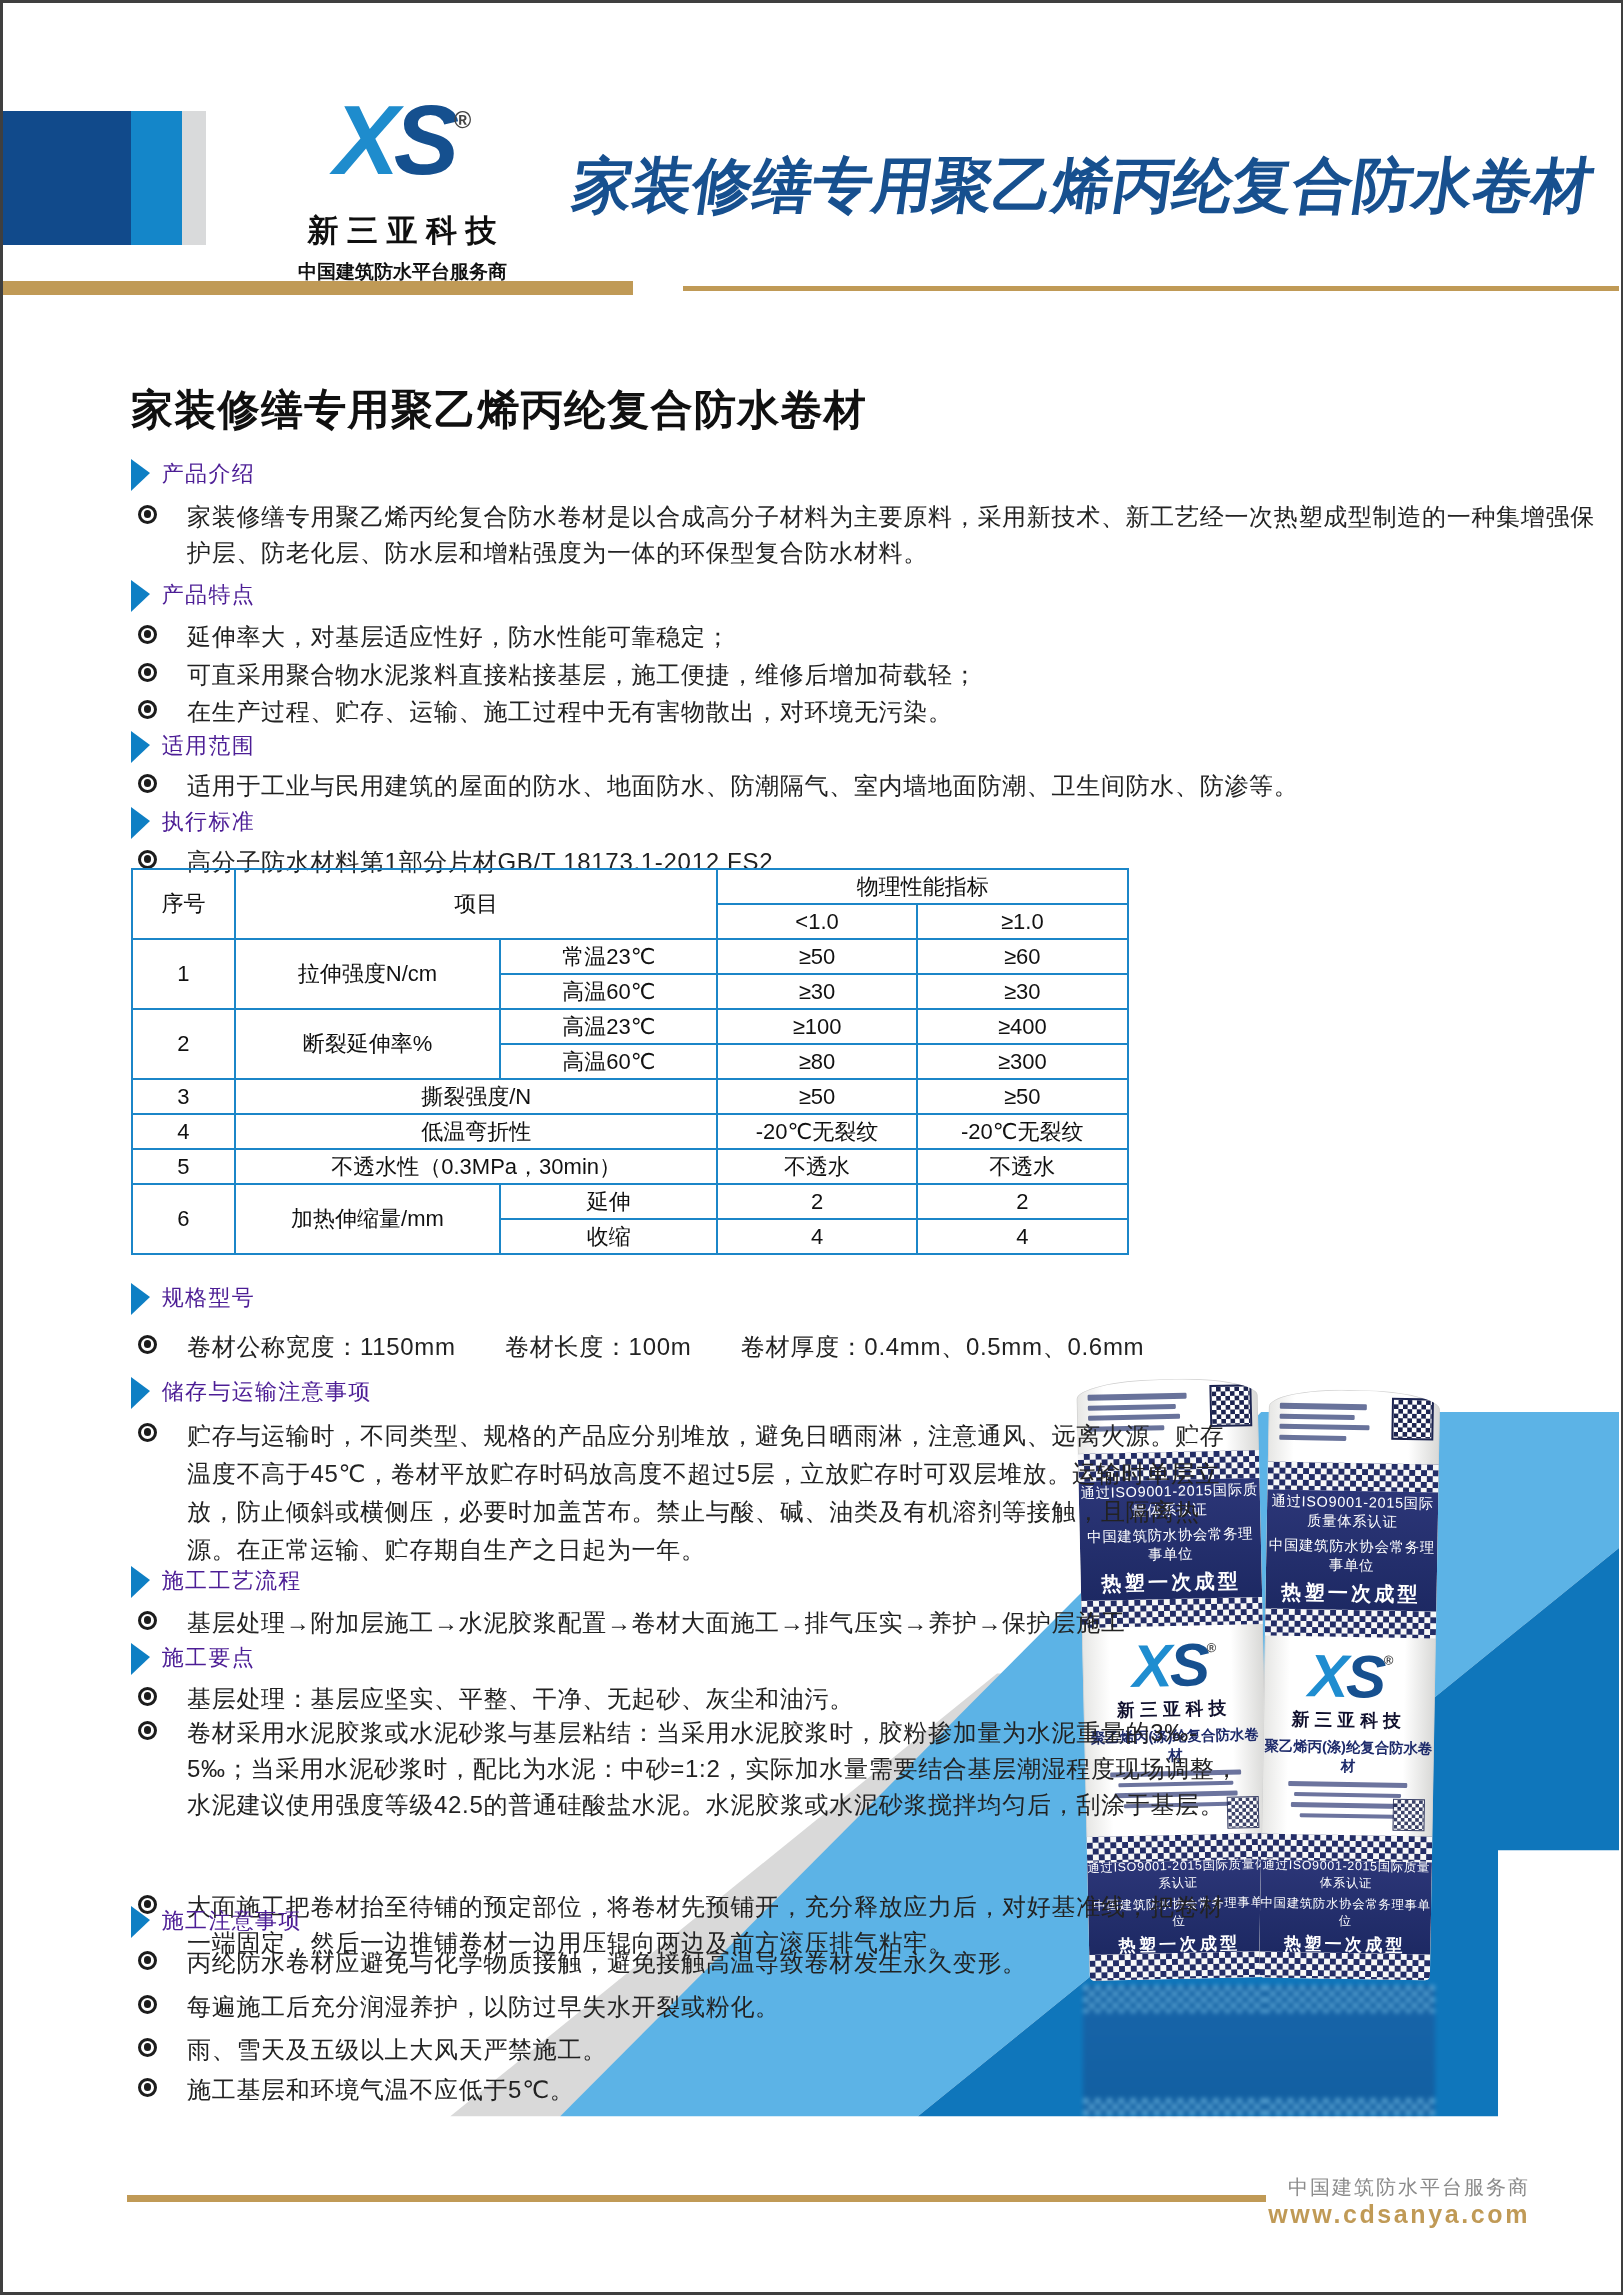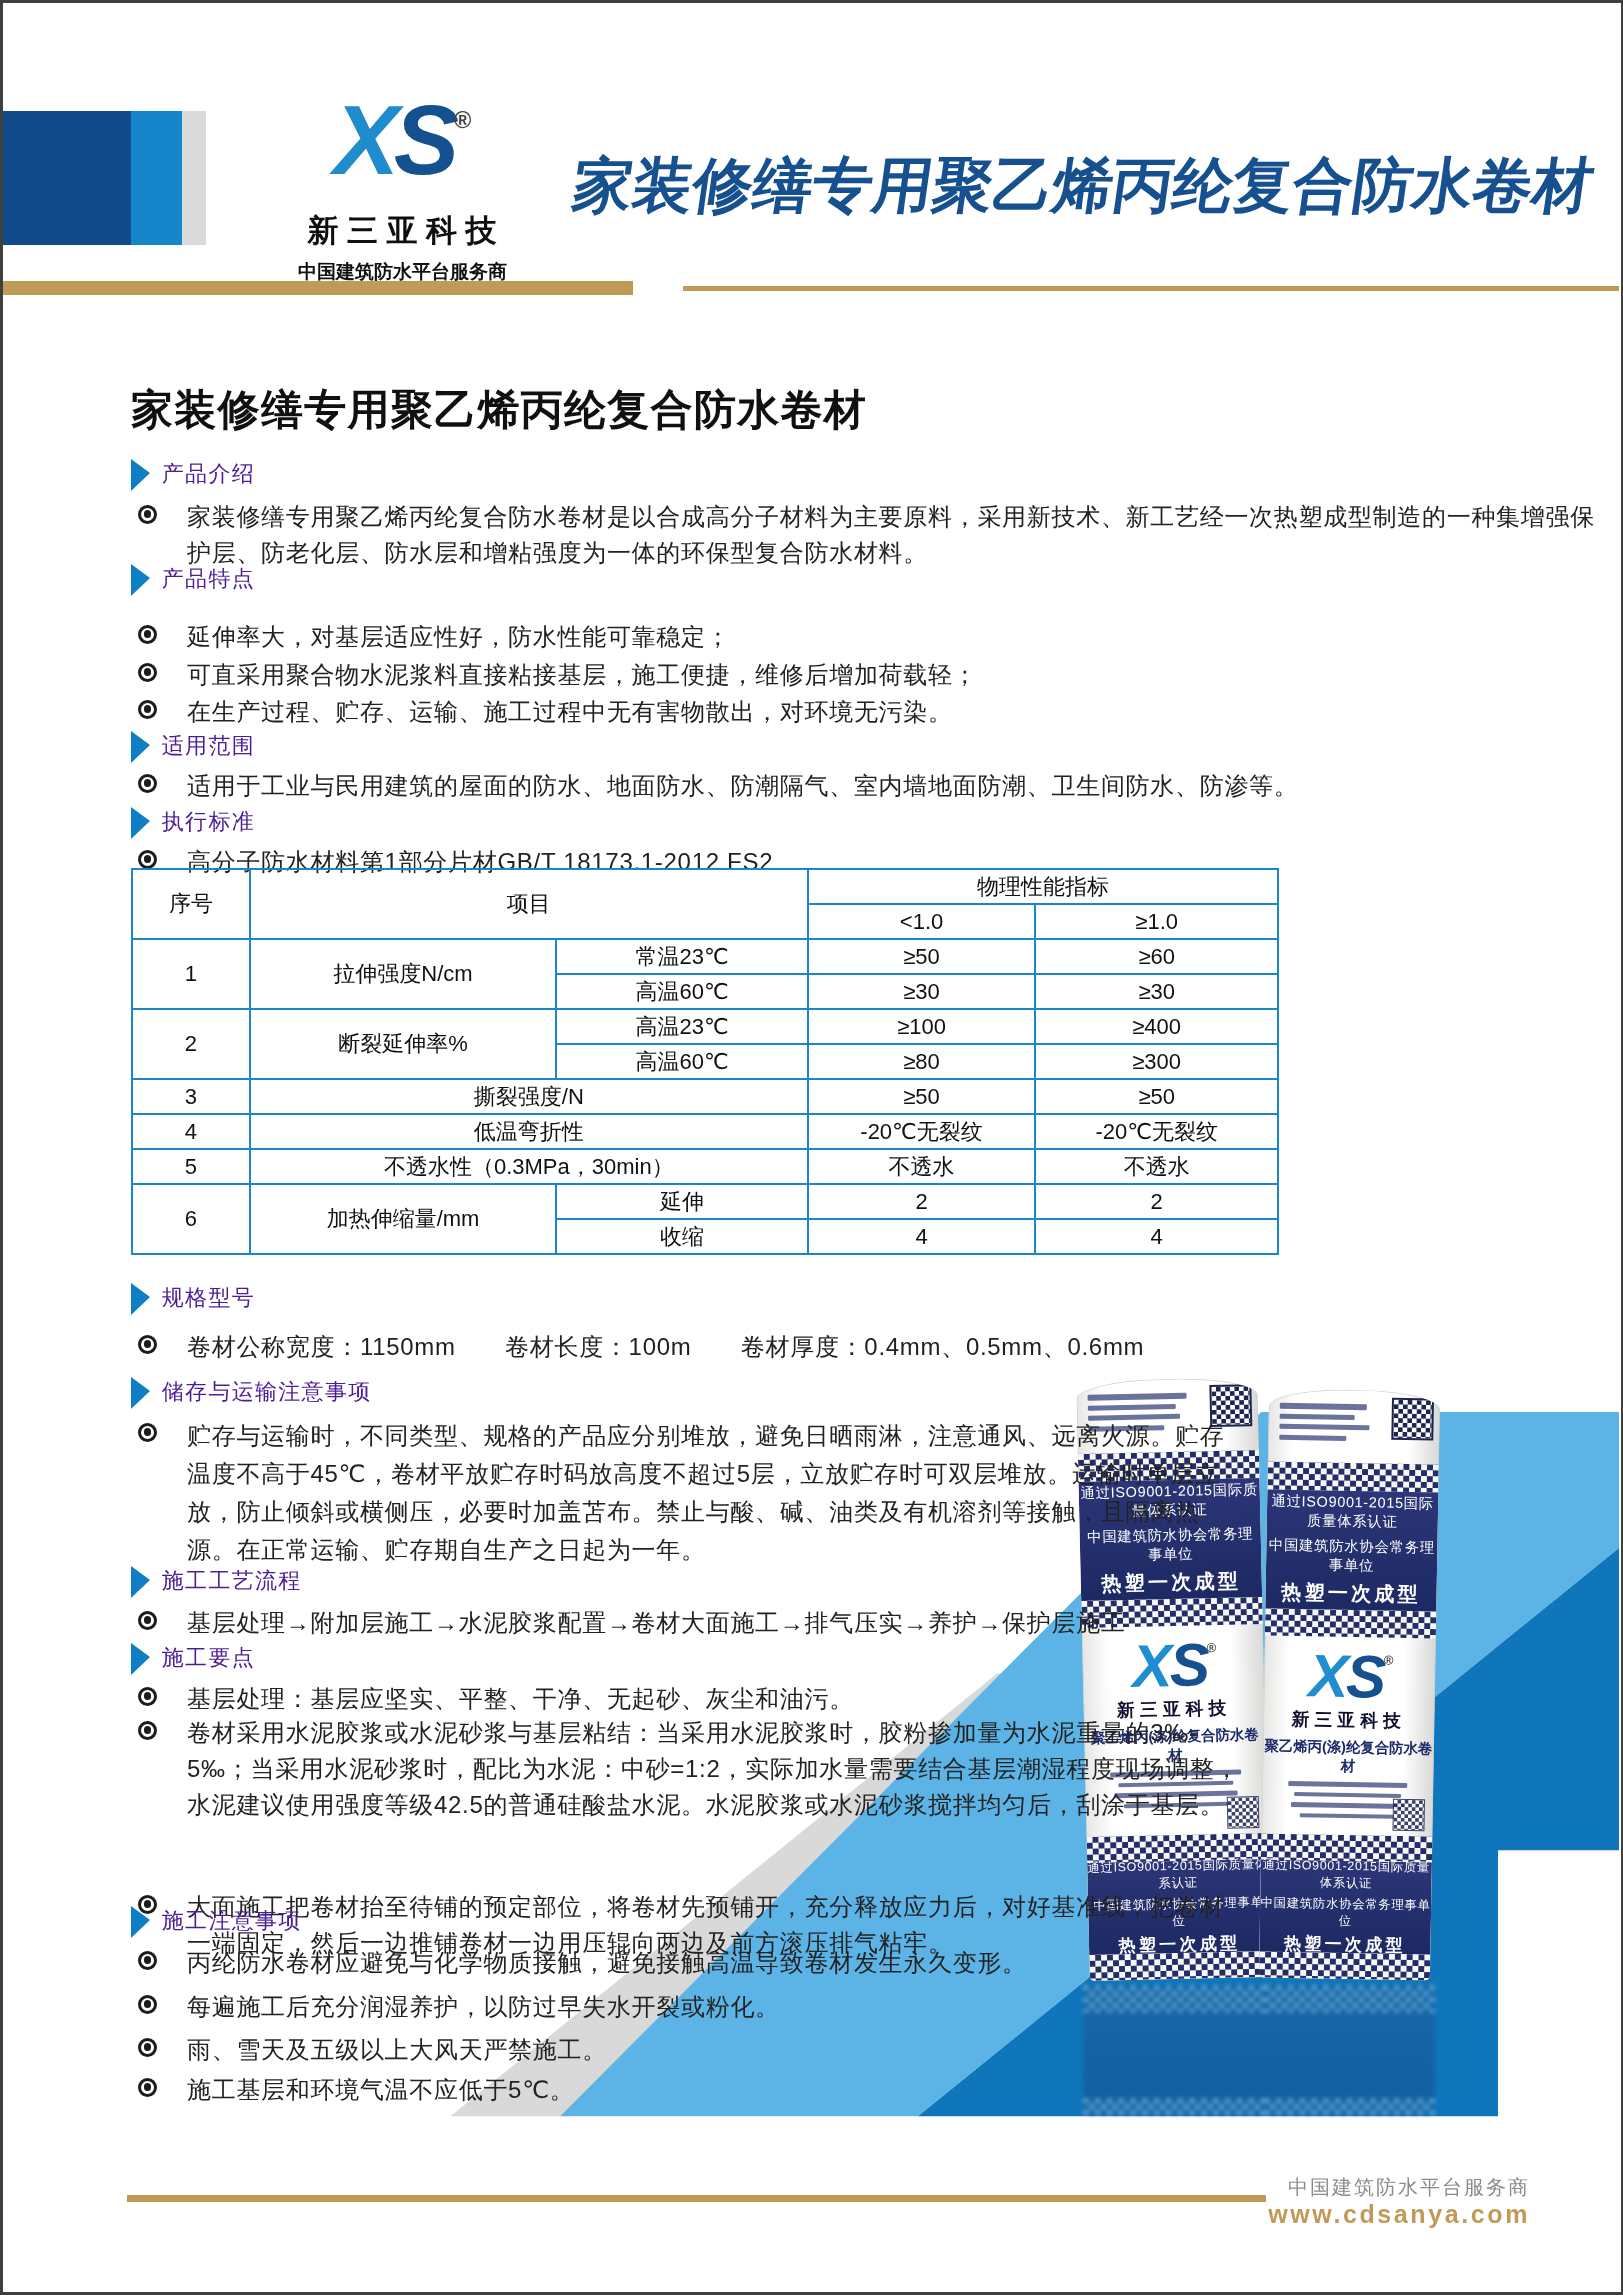--- a/index.html
+++ b/index.html
@@ -31,21 +31,21 @@
   .sec{position:absolute;left:128px;display:flex;align-items:center;gap:11.8px;z-index:5;}
   .sec .tri{width:0;height:0;border-left:19.6px solid #0e7fc4;border-top:16.3px solid transparent;border-bottom:16.3px solid transparent;transform:skewY(-6deg);}
   .sec .t{font-size:22px;font-weight:normal;color:#4c1d95;letter-spacing:1.3px;}
   .bul{position:absolute;left:135px;display:flex;gap:30px;z-index:5;}
   .dot{flex:0 0 auto;width:13px;height:13px;border:3.9px solid #1c1c1c;border-radius:50%;position:relative;margin-top:5.9px;}
   .dot::after{content:"";position:absolute;left:2.6px;top:2.6px;width:7.8px;height:7.8px;background:#1c1c1c;border-radius:50%;}
   .bul p{margin:0;font-size:24px;color:#222;line-height:1.52;white-space:pre-line;letter-spacing:0.7px;}
   .loose p{line-height:1.58;}
 
   
-  #spec-table{left:128px;top:865px;width:1148px;z-index:5;}
+  #spec-table{left:128px;top:865px;width:998px;z-index:5;}
   #spec-table table{border-collapse:collapse;width:100%;font-size:22px;color:#111;text-align:center;}
   #spec-table td{border:2px solid #1b86c8;padding:1.3px 5.2px;}
   #spec-table tr{height:35px;}
   tr.hh1{height:35px;}tr.hh2{height:34px;}
   td.gs{border-top-width:5.2px;}
 
   
   #rolls{left:1073px;top:1368px;width:438px;height:620px;z-index:4;}
   .roll{position:absolute;bottom:11.8px;display:flex;flex-direction:column;overflow:hidden;
         background:linear-gradient(90deg,#e6e6e4 0%,#ffffff 15%,#ffffff 82%,#d8d8d6 100%);
@@ -113,21 +113,21 @@
   <div class="sec" style="top:455px">
       <span class="tri"></span>
       <span class="t">产品介绍</span>
     </div>
   <div class="bul" style="top:496px">
       <span class="dot"></span>
       <p>家装修缮专用聚乙烯丙纶复合防水卷材是以合成高分子材料为主要原料，采用新技术、新工艺经一次热塑成型制造的一种集增强保
 护层、防老化层、防水层和增粘强度为一体的环保型复合防水材料。</p>
     </div>
 
-  <div class="sec" style="top:560px">
+  <div class="sec" style="top:576px">
       <span class="tri"></span>
       <span class="t">产品特点</span>
     </div>
   <div class="bul" style="top:616px">
       <span class="dot"></span>
       <p>延伸率大，对基层适应性好，防水性能可靠稳定；</p>
     </div>
   <div class="bul" style="top:691px">
       <span class="dot"></span>
       <p>在生产过程、贮存、运输、施工过程中无有害物散出，对环境无污染。</p>

